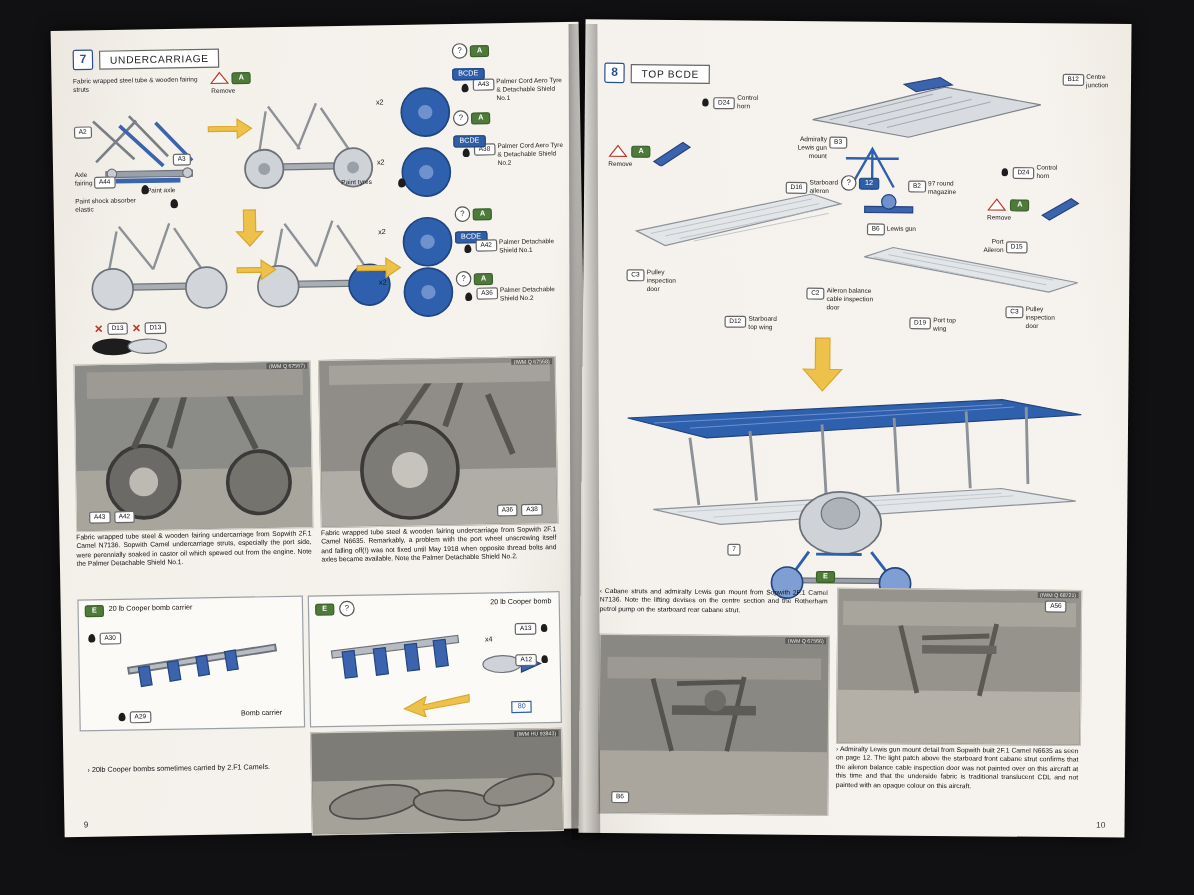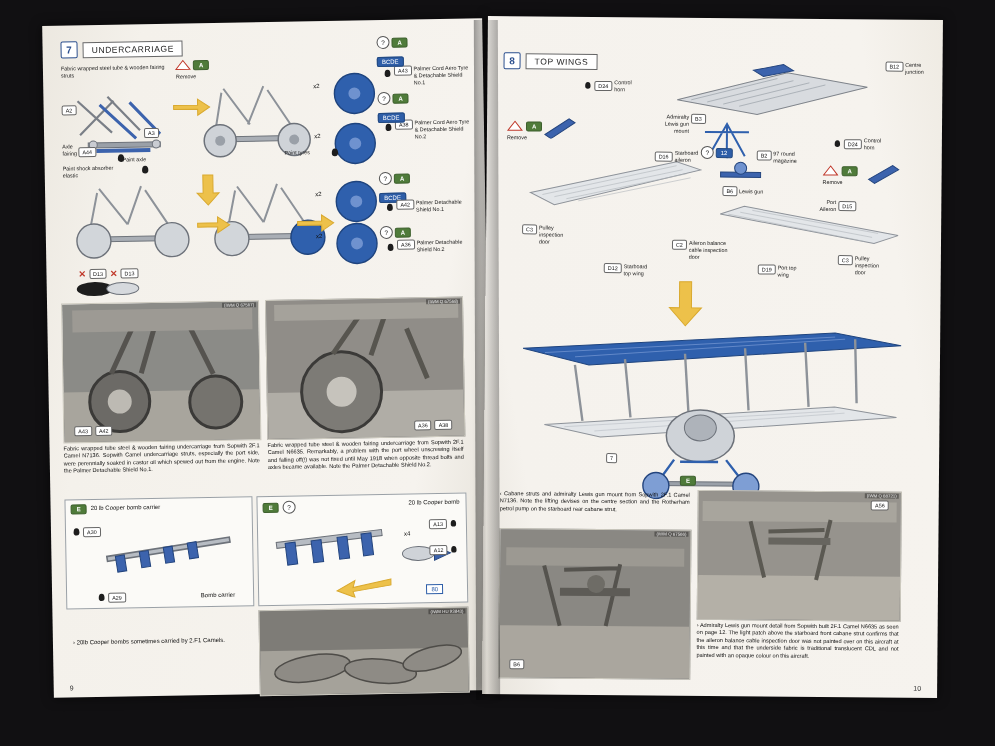--- a/index.html
+++ b/index.html
@@ -333,21 +333,21 @@
 
         <div class="pg" style="left:16px;">9</div>
       </div>
     </div>
 
     <div class="page page-right">
       <div class="inner">
 
         <div class="sec-head" style="position:absolute;left:16px;top:36px;">
           <div class="sec-num">8</div>
-          <div class="sec-title">TOP WINGS</div>
+          <div class="sec-title">TOP BCDE</div>
         </div>
 
         <svg style="position:absolute;left:180px;top:38px;" width="210" height="70">
           <g stroke="#7e838a" stroke-width="1" fill="#d8dbdf">
             <polygon points="10,44 120,16 200,30 90,58"></polygon>
           </g>
           <g stroke="#9aa0a7" stroke-width=".7">
             <path d="M24 44 L110 22 M40 46 L126 24 M56 48 L142 26 M72 50 L158 28"></path>
           </g>
           <polygon points="86,14 116,8 126,14 96,20" fill="#3c63ad" stroke="#24457e"></polygon>

